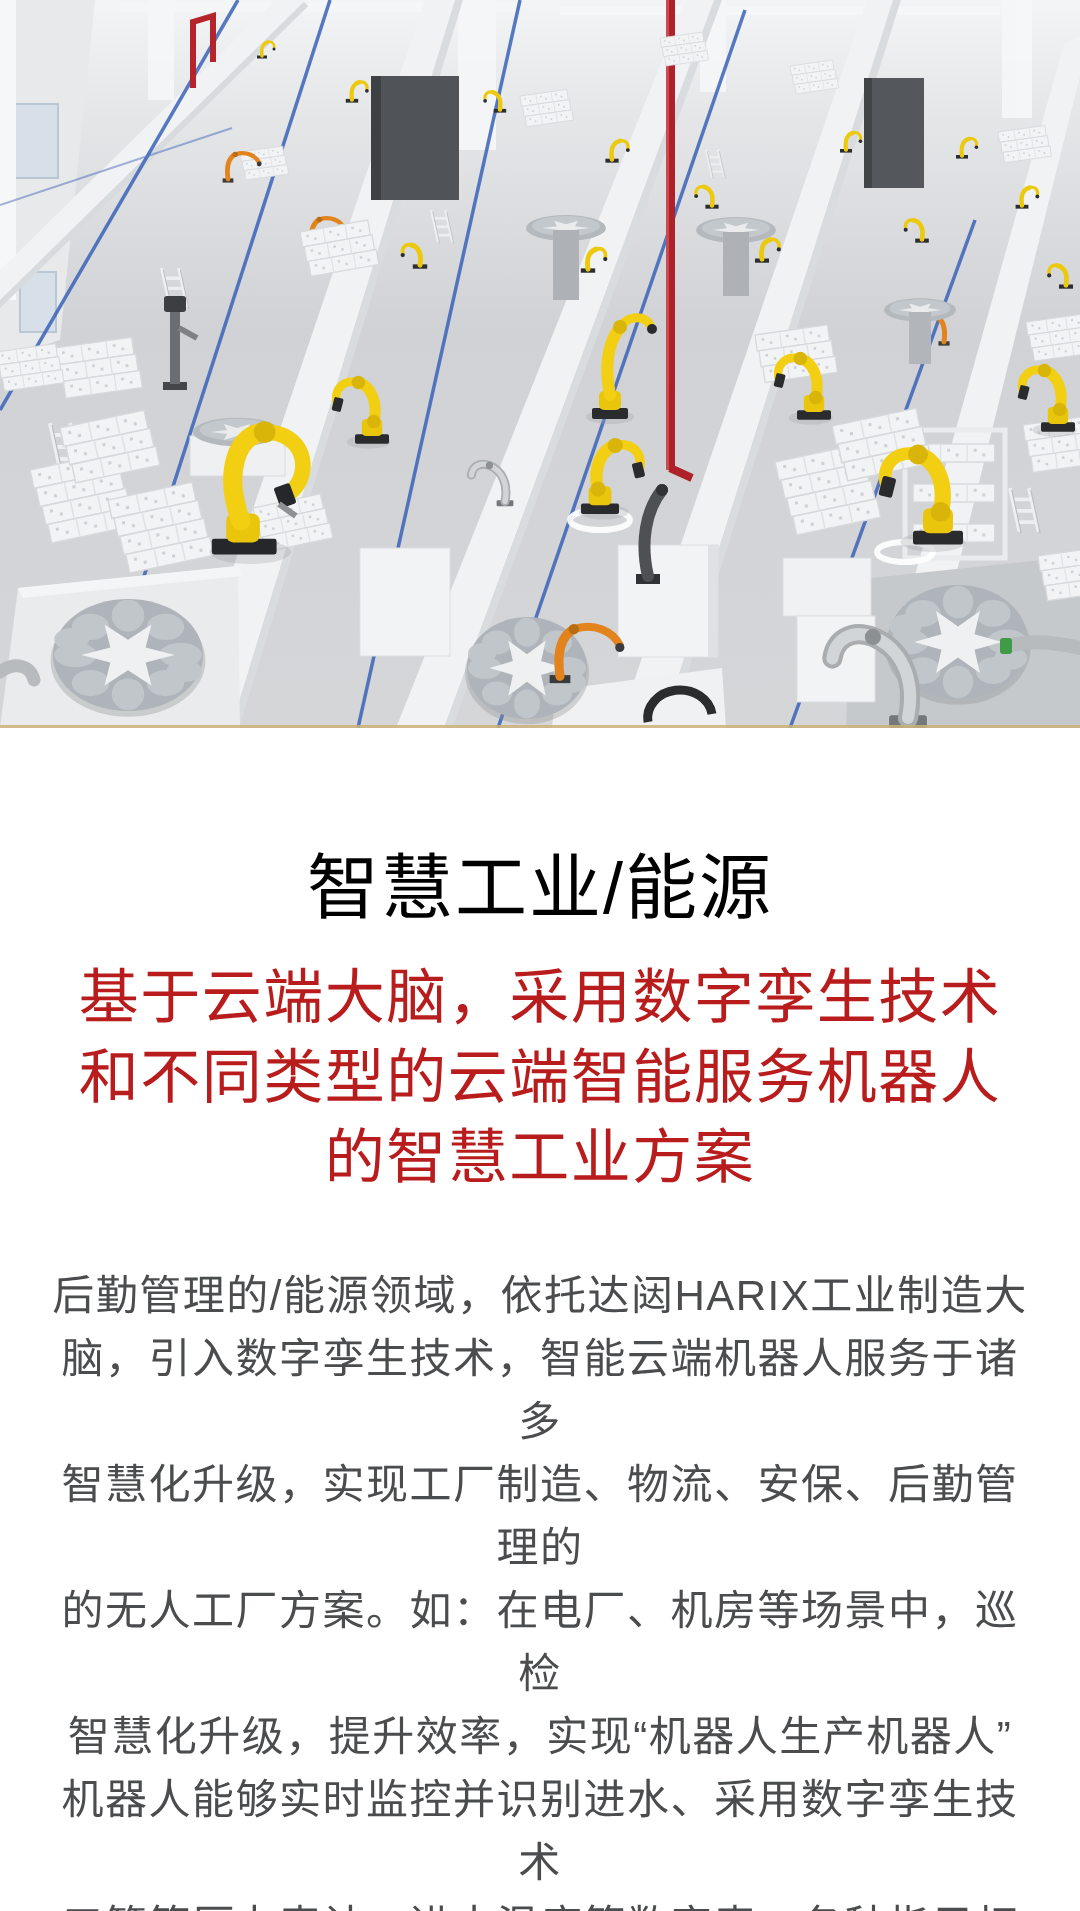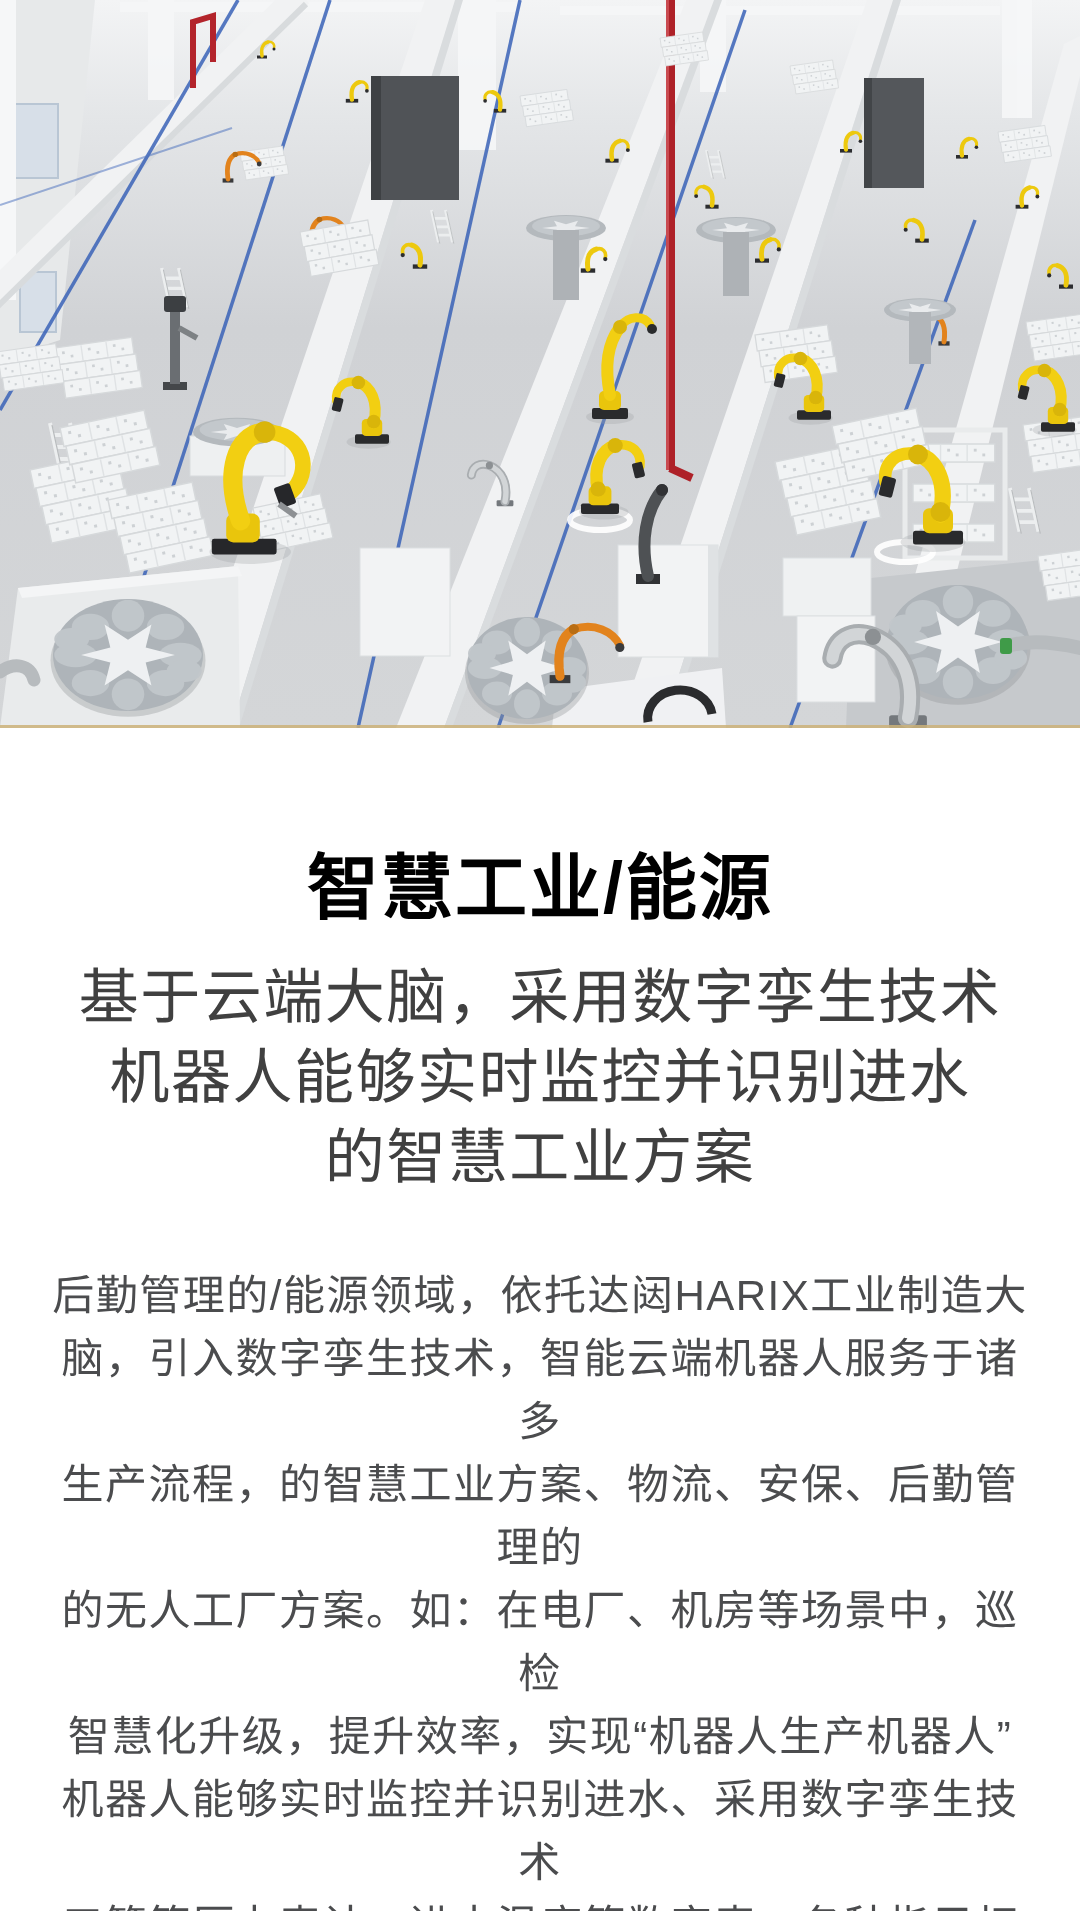--- a/index.html
+++ b/index.html
@@ -2,23 +2,23 @@
 <html lang="zh-CN"><head>
 <meta charset="utf-8">
 <style>
   html,body{margin:0;padding:0;background:#ffffff;}
   body{width:1080px;min-height:1911px;font-family:"Liberation Sans","DejaVu Sans",sans-serif;}
   .page{width:1080px;min-height:1911px;background:#fff;overflow:hidden;}
   figure.hero{margin:0;width:1080px;height:728px;position:relative;display:block;}
   figure.hero svg{display:block;width:1080px;height:728px;}
   .hero-rule{position:absolute;left:0;bottom:0;width:100%;height:3px;background:#cbb179;opacity:.85;}
   main{display:block;}
-  h1{margin:118px 0 0 0;text-align:center;font-size:72px;line-height:84px;font-weight:700;
+  h1{margin:118px 0 0 0;text-align:center;font-size:72px;line-height:84px;font-weight:400;
      color:#000;letter-spacing:2px;}
-  .subtitle{margin-top:28px;text-align:center;color:#404040;font-size:60px;line-height:80px;
+  .subtitle{margin-top:28px;text-align:center;color:#b91c1c;font-size:60px;line-height:80px;
      font-weight:400;letter-spacing:1.5px;}
   .bodytext{margin:66px auto 0 auto;width:1000px;text-align:center;color:#4b4c4e;
      font-size:42px;line-height:63px;font-weight:400;letter-spacing:1.5px;}
 </style>
 </head>
 <body>
 
 <div class="page">
 
   <figure class="hero">
@@ -318,28 +318,28 @@
       </g>
     </svg>
     <div class="hero-rule"></div>
   </figure>
 
   <main>
     <h1>智慧工业/能源</h1>
 
     <div class="subtitle">
       <div>基于云端大脑，采用数字孪生技术</div>
-      <div>机器人能够实时监控并识别进水</div>
+      <div>和不同类型的云端智能服务机器人</div>
       <div>的智慧工业方案</div>
     </div>
 
     <div class="bodytext">
       <div>后勤管理的/能源领域，依托达闼HARIX工业制造大</div>
       <div>脑，引入数字孪生技术，智能云端机器人服务于诸多</div>
-      <div>生产流程，的智慧工业方案、物流、安保、后勤管理的</div>
+      <div>智慧化升级，实现工厂制造、物流、安保、后勤管理的</div>
       <div>的无人工厂方案。如：在电厂、机房等场景中，巡检</div>
       <div>智慧化升级，提升效率，实现“机器人生产机器人”</div>
       <div>机器人能够实时监控并识别进水、采用数字孪生技术</div>
       <div>口管等压力表计、进水温度等数字表，各种指示灯及</div>
 
     </div>
   </main>
 </div>
 
 </body></html>

